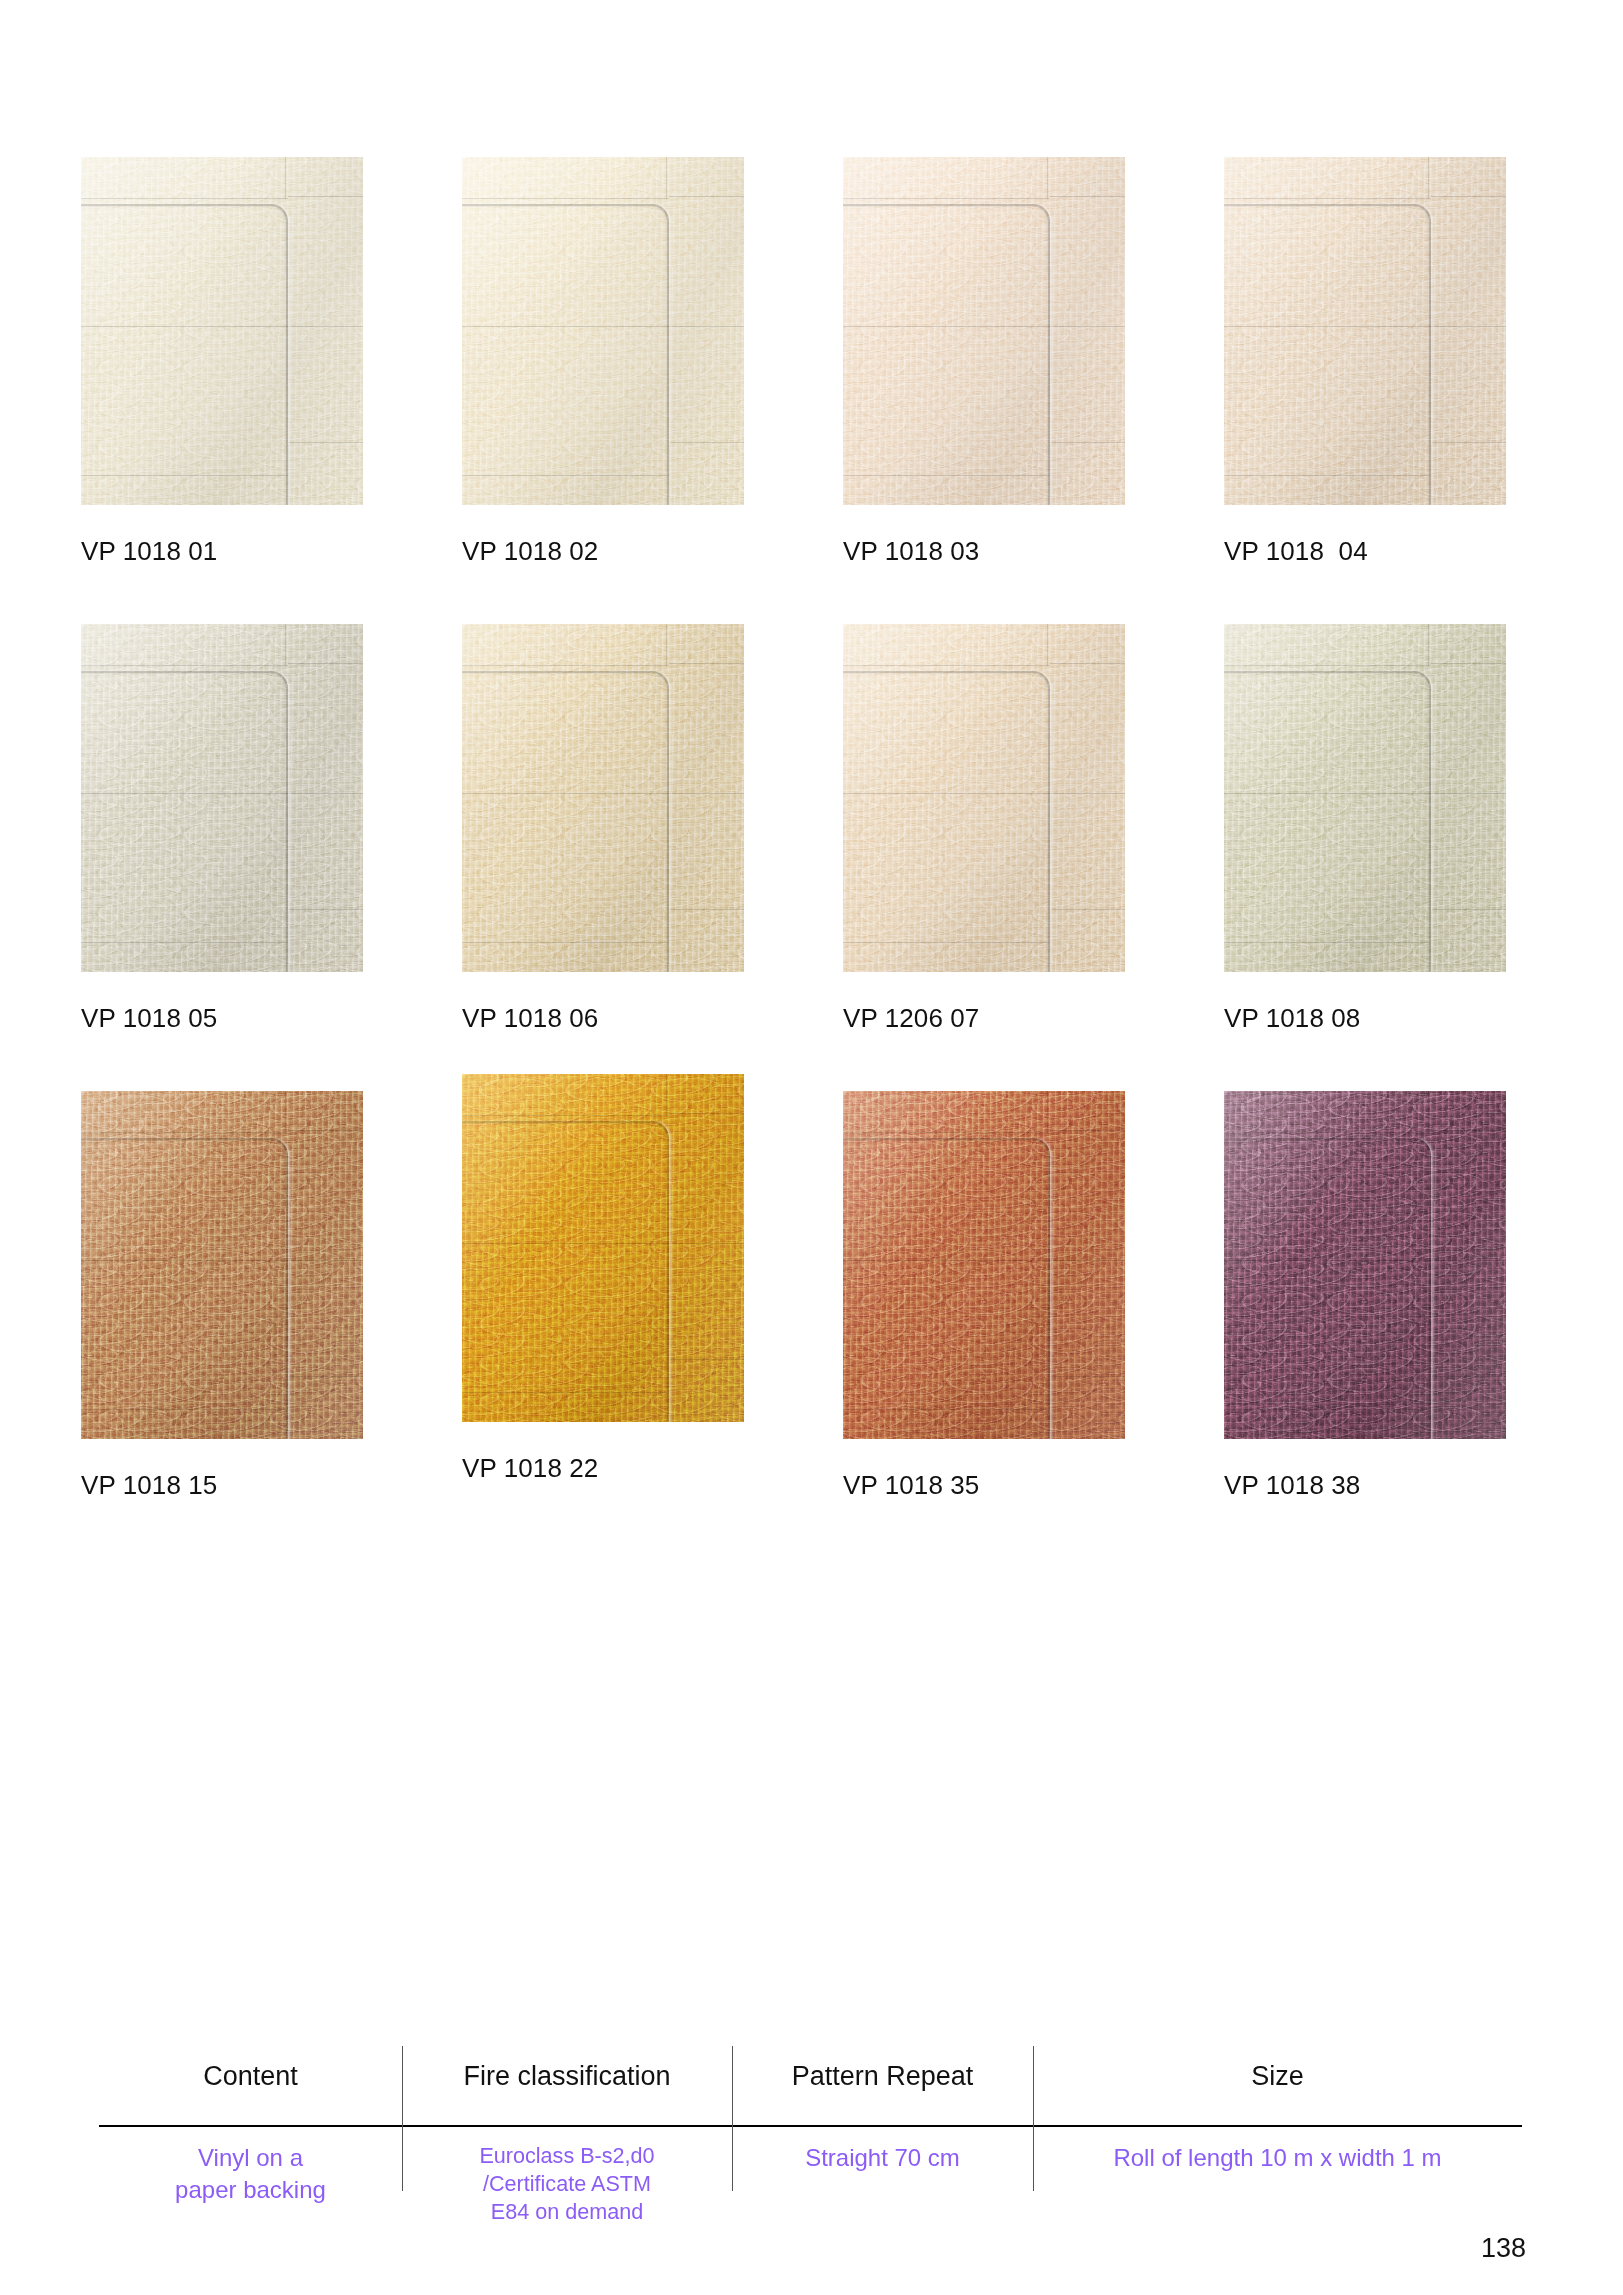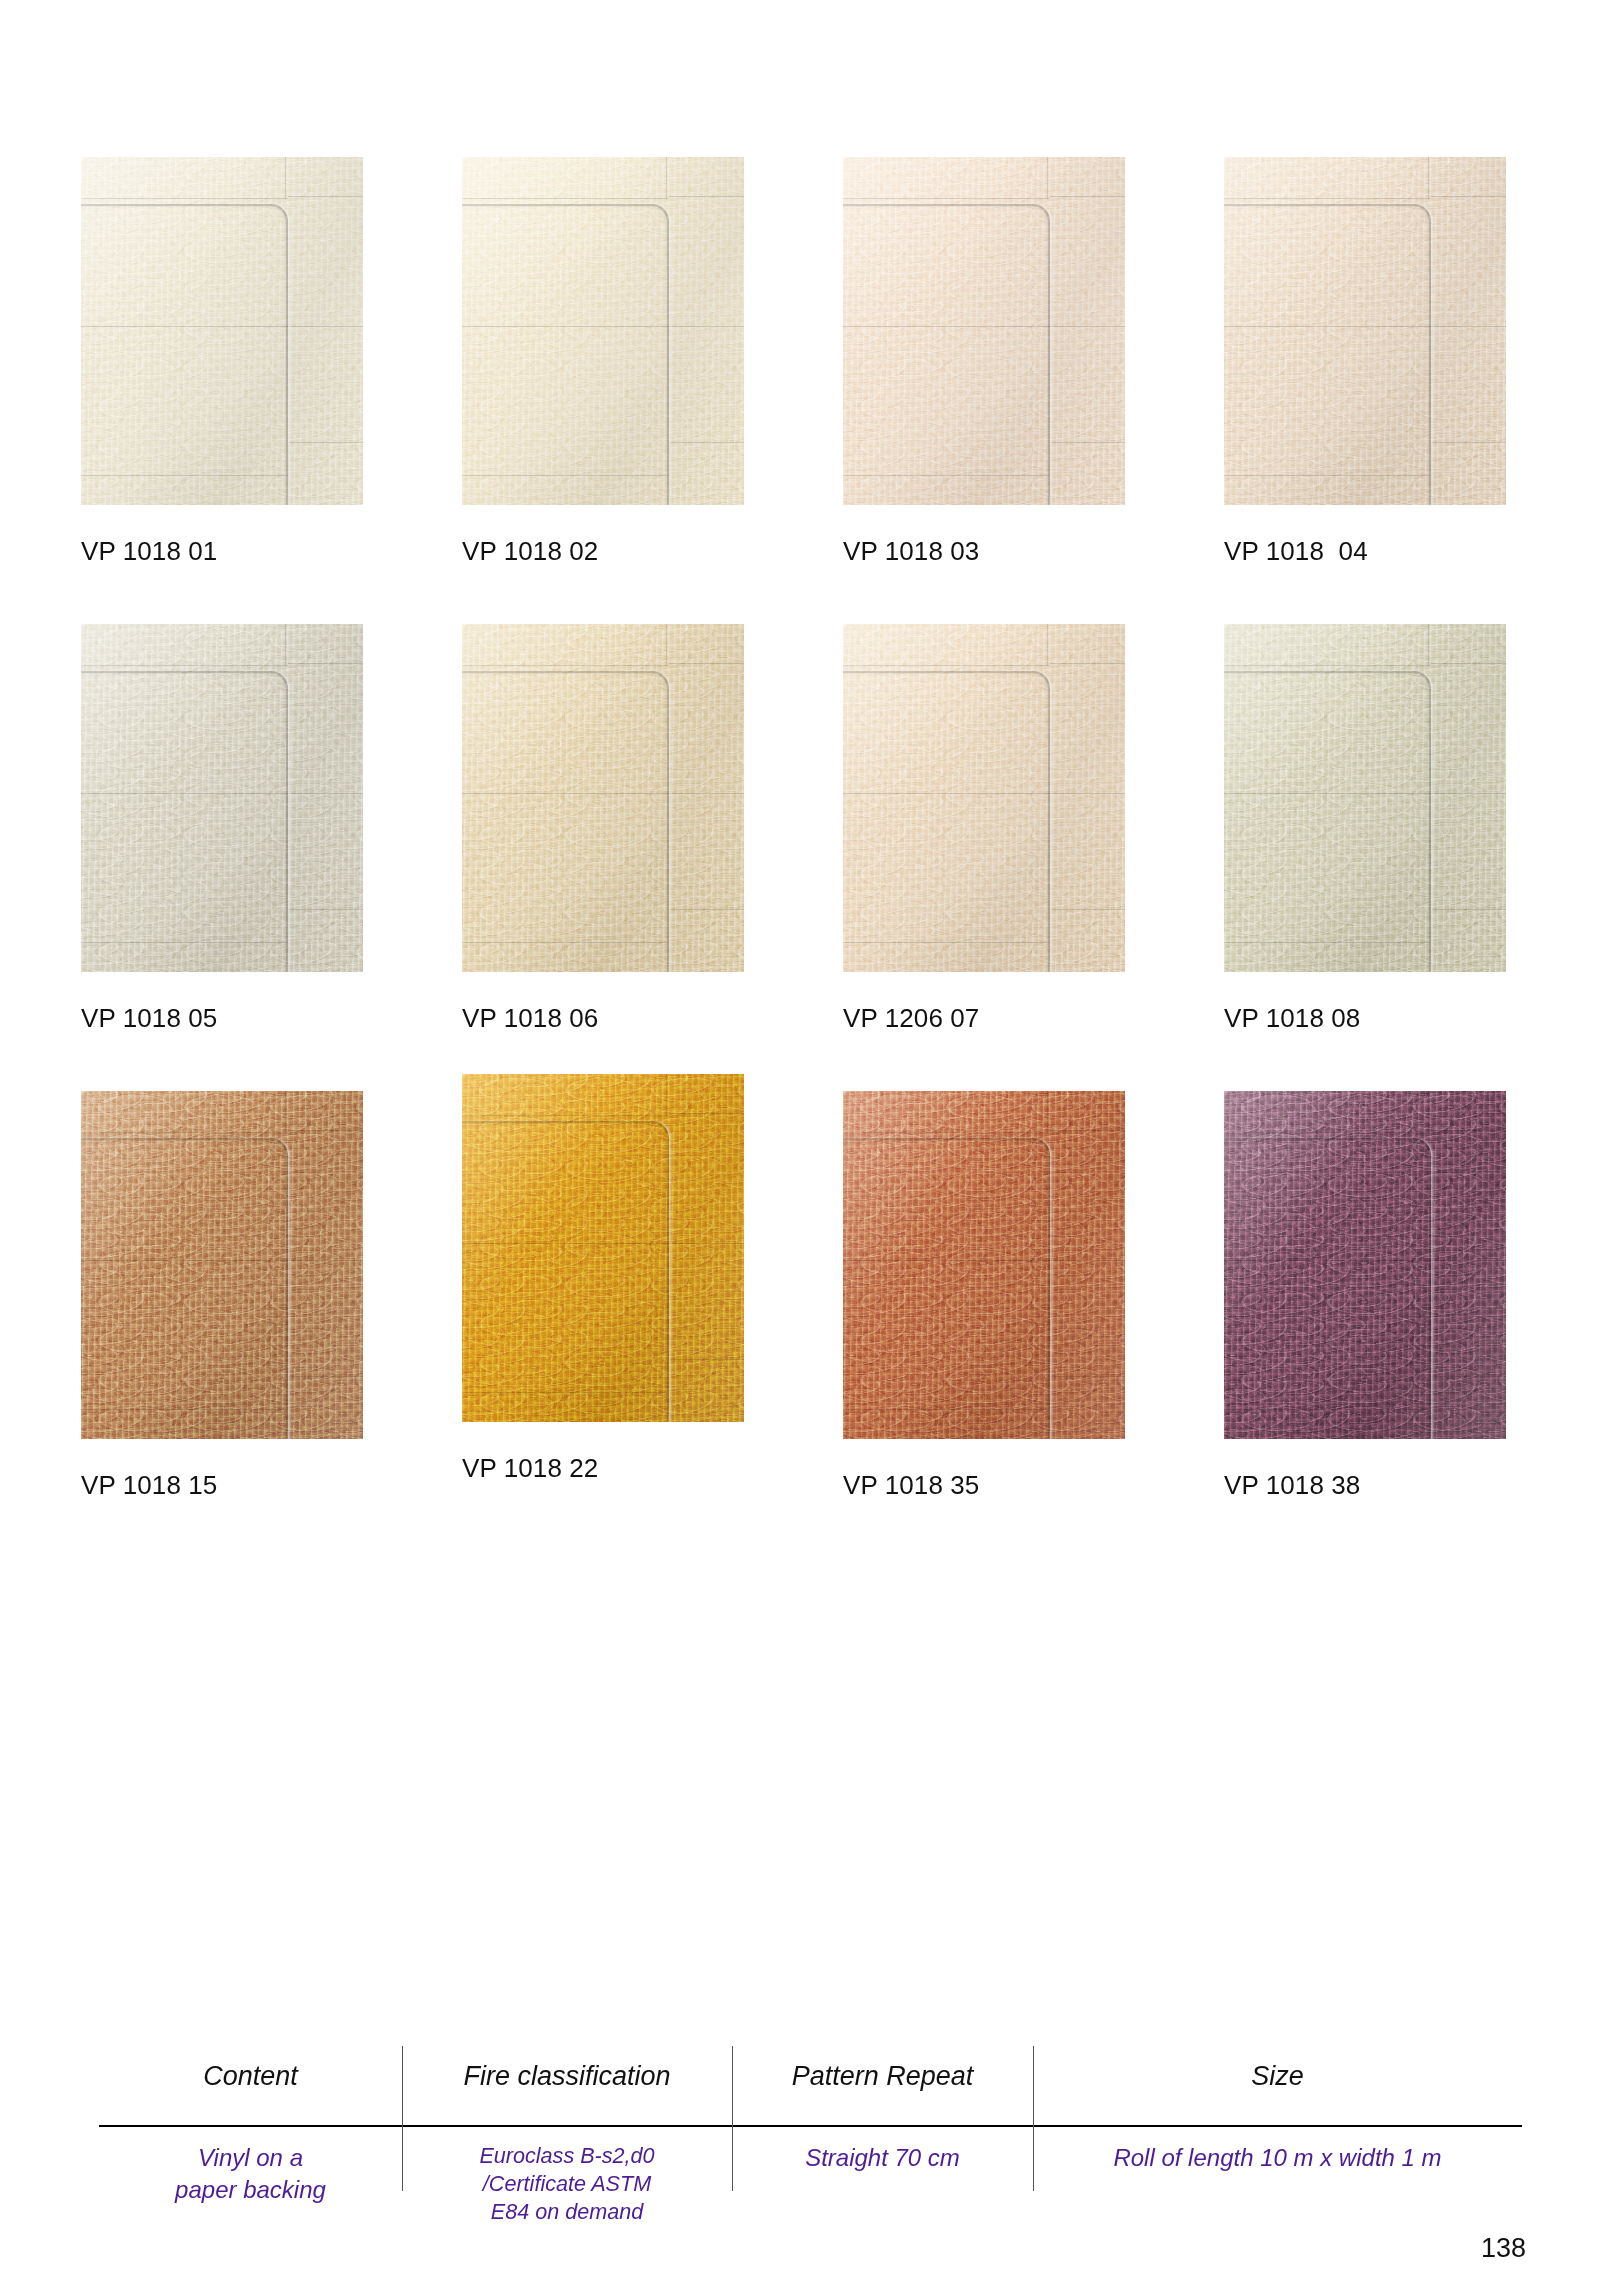--- a/index.html
+++ b/index.html
@@ -121,31 +121,31 @@
     height:0;border-top:2px solid #000;
   }
   .vrule{
     position:absolute;top:5.2px;width:0;
     border-left:1.3px solid #555;
   }
   .vrule.c1{ left:303px; height:145px; }
   .vrule.c2{ left:633px; height:145px; }
   .vrule.c3{ left:934px; height:145px; }
 
-  .thead,.tbody{ position:absolute; left:0; right:0; display:flex;font-style:italic; }
+  .thead,.tbody{ position:absolute; left:0; right:0; display:flex; }
   .thead{ top:7.9px; height:72px; }
   .tbody{ top:92px; height:131px; }
   .col{ display:flex; flex-direction:column; align-items:center; }
   .col.c1{ width:303px; }
   .col.c2{ width:330px; }
   .col.c3{ width:301px; }
   .col.c4{ width:489px; }
 
   .th{ font-size:27px; color:#111; padding-top:11.8px; }
-  .td{ font-size:24px; color:#4c1d95; text-align:center; line-height:1.32; padding-top:9.2px; }
+  .td{ font-size:24px; color:#8b5cf6; text-align:center; line-height:1.32; padding-top:9.2px; }
   .td.small{ font-size:21.6px; line-height:1.3; }
 
   #page-number{
     position:absolute;
     right:98px; bottom:31px;
     font-size:27px;color:#111;
   }
 </style>
 </head>
 <body>

